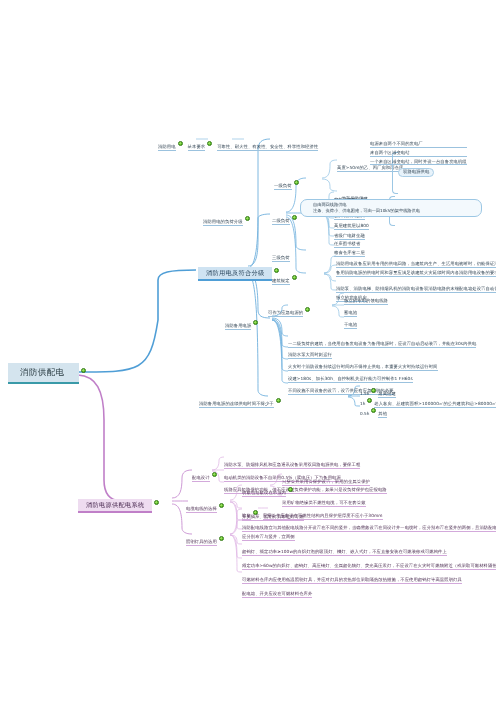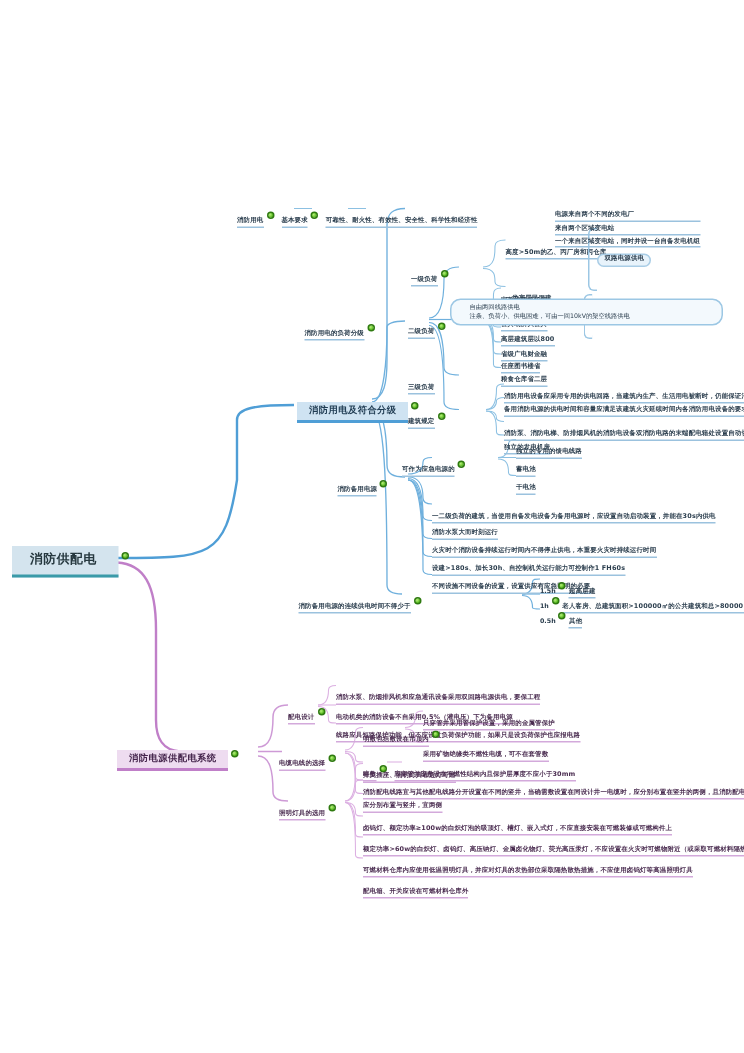--- a/index.html
+++ b/index.html
@@ -2,21 +2,21 @@
 <html><head>
 <meta charset="utf-8">
 <style>
   html,body{margin:0;padding:0;background:#ffffff;}
   body{width:496px;height:702px;position:relative;overflow:hidden;
        font-family:"DejaVu Sans","Liberation Sans",sans-serif;}
   #canvas{position:absolute;left:0;top:0;width:496px;height:702px;}
   svg.links{position:absolute;left:0;top:0;width:496px;height:702px;pointer-events:none;}
 
   
-  .node{position:absolute;white-space:nowrap;line-height:1;font-weight:bold;}
+  .node{position:absolute;white-space:nowrap;line-height:1;}
 
   
   .root{left:8px;top:362px;}
   .root .box{display:inline-block;background:#d4e4ee;border-bottom:2px solid #3a9aa8;
              padding:5px 14px 5px 12px;color:#26383f;font-size:8.5px;letter-spacing:.4px;}
 
   
   .main1{left:198px;top:262px;}
   .main1 .box{display:inline-block;background:#cfe3f2;border-bottom:2px solid #4f9ed6;
               padding:3px 8px;color:#1f3b52;font-size:6.2px;letter-spacing:.3px;}

